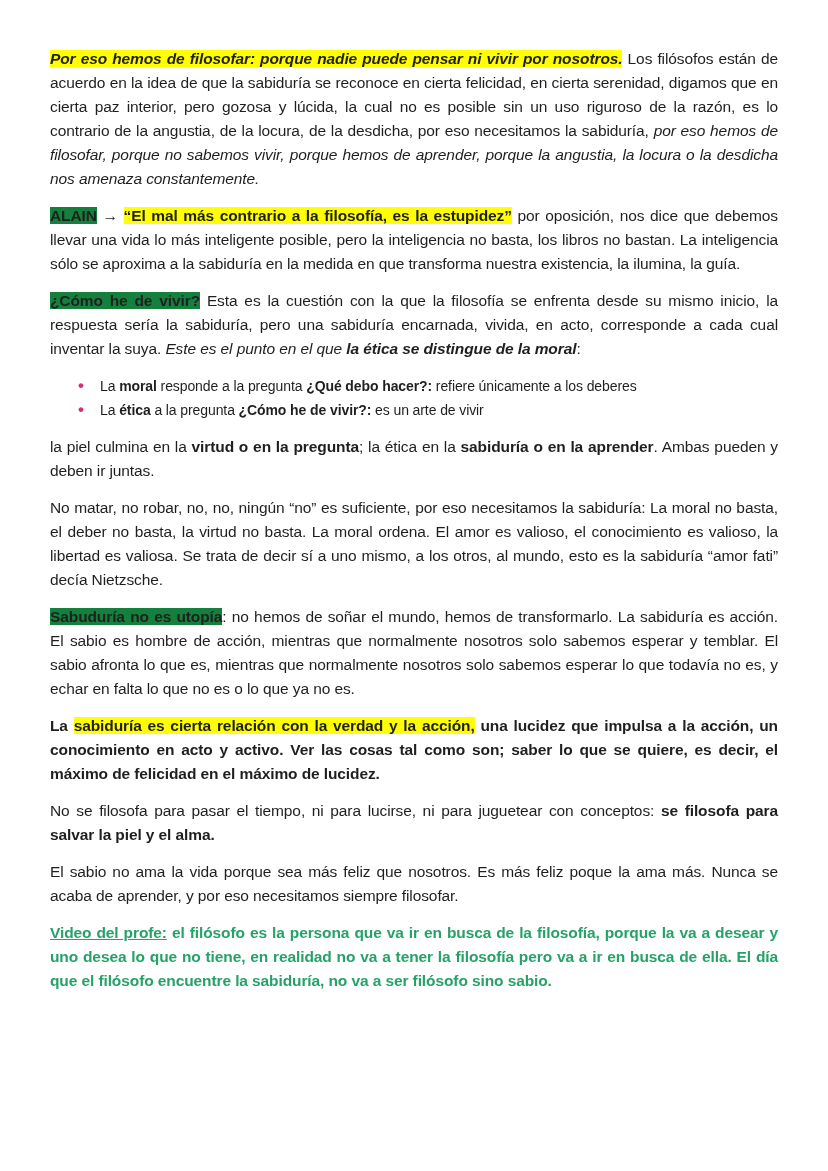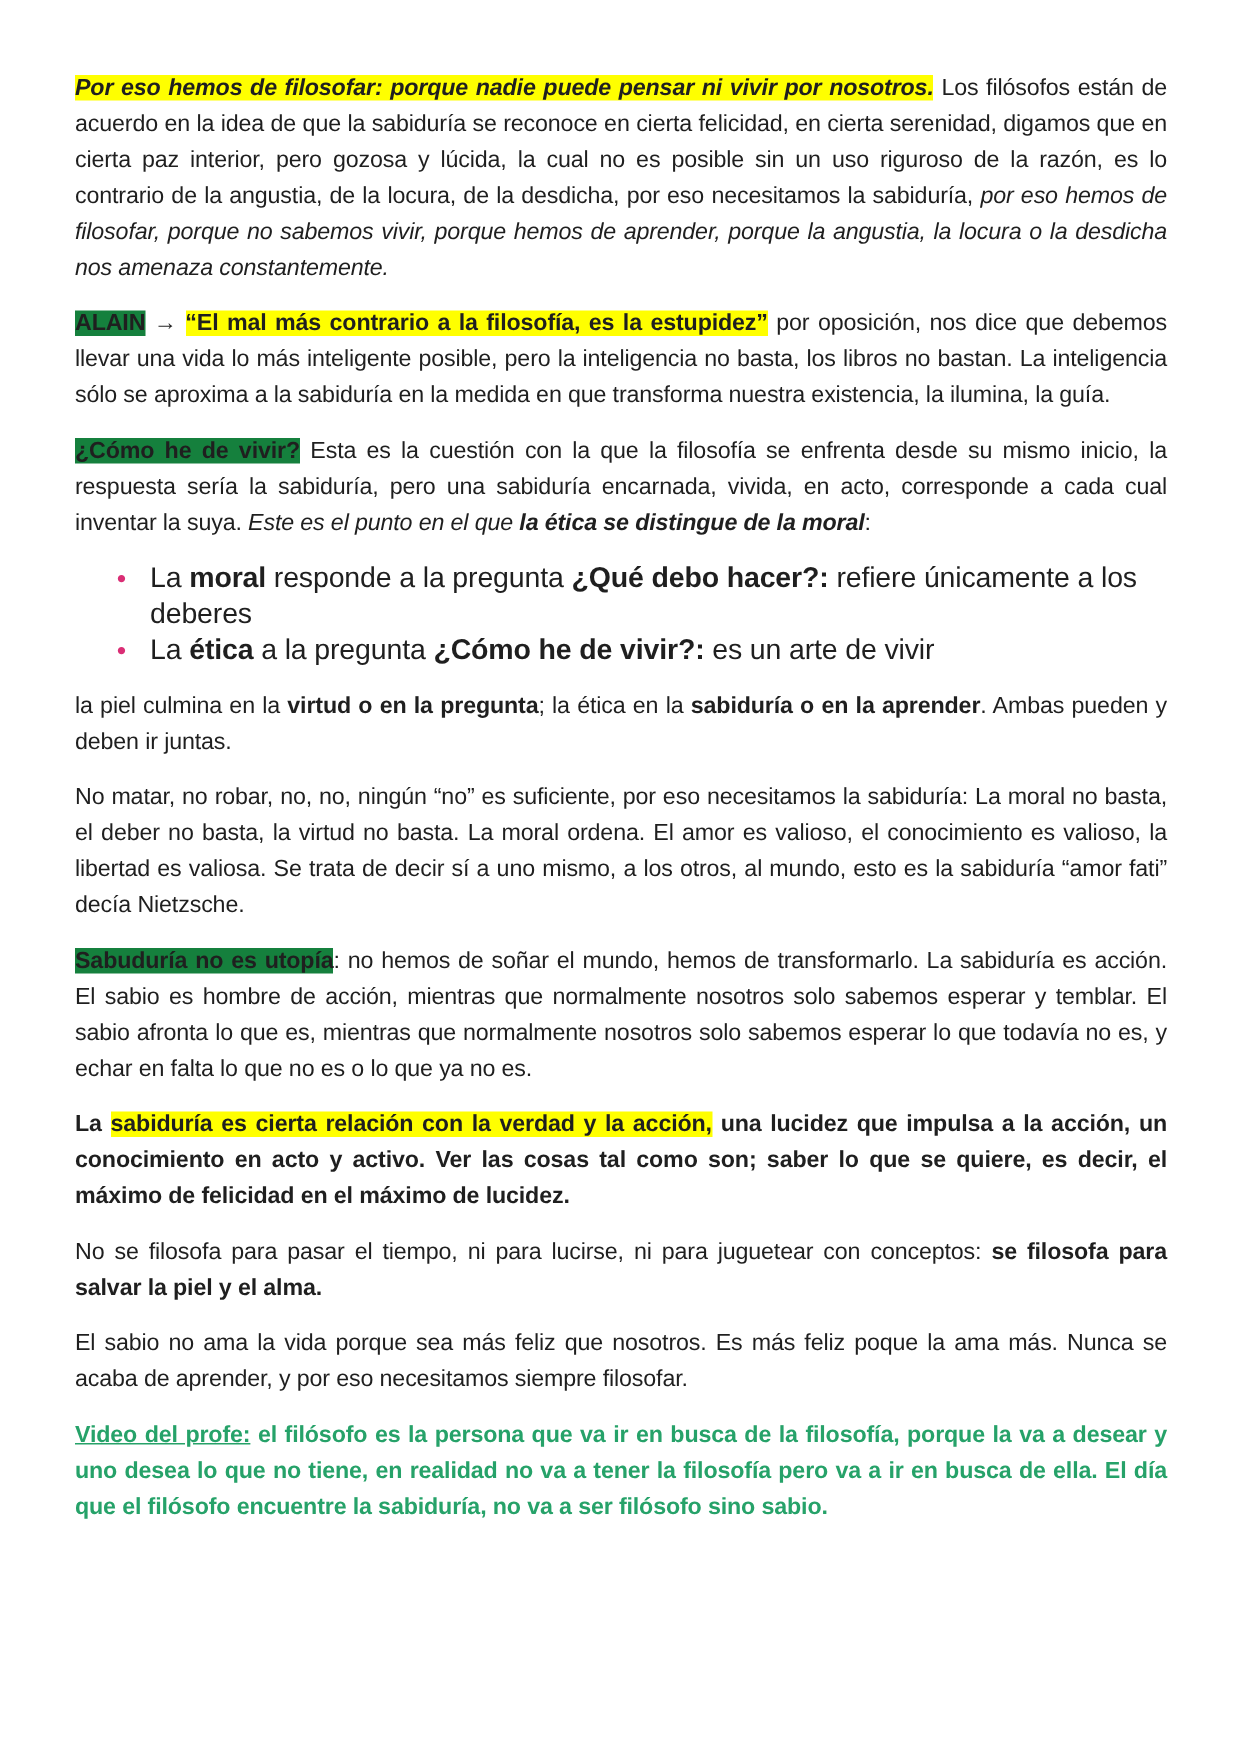--- a/index.html
+++ b/index.html
@@ -28,21 +28,21 @@
     letter-spacing: -0.1px;
   }
   ul.bullets {
     margin: 0 0 13px 0;
     padding: 0 0 0 28px;
     list-style: none;
   }
   ul.bullets li {
     position: relative;
     padding-left: 22px;
-    font-size: 19px;
+    font-size: 14px;
     line-height: 24px;
     letter-spacing: -0.1px;
   }
   ul.bullets li::before {
     content: "\2022";
     position: absolute;
     left: 0;
     top: 0;
     color: #da2e75;
     font-size: 17px;

